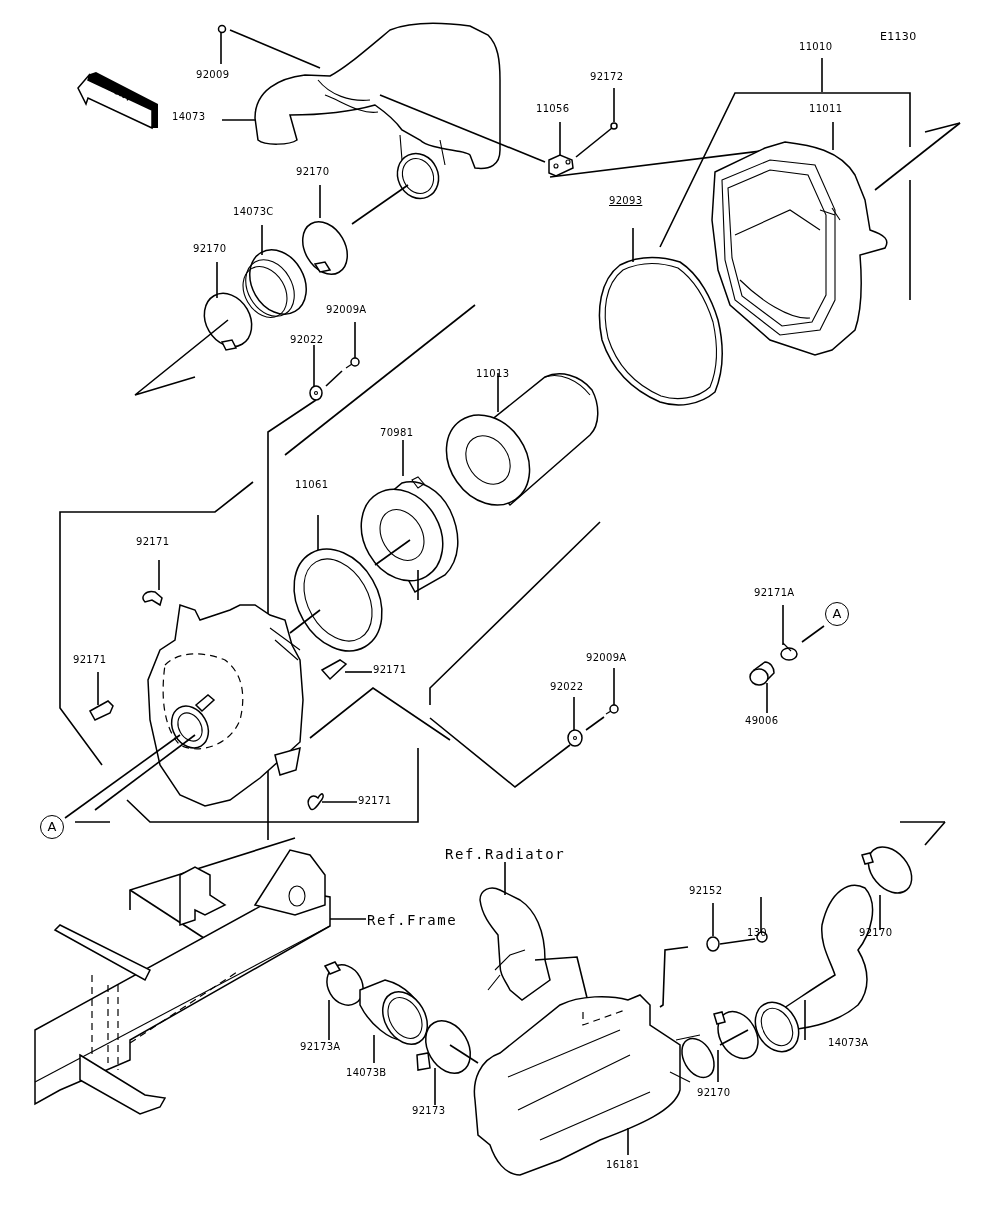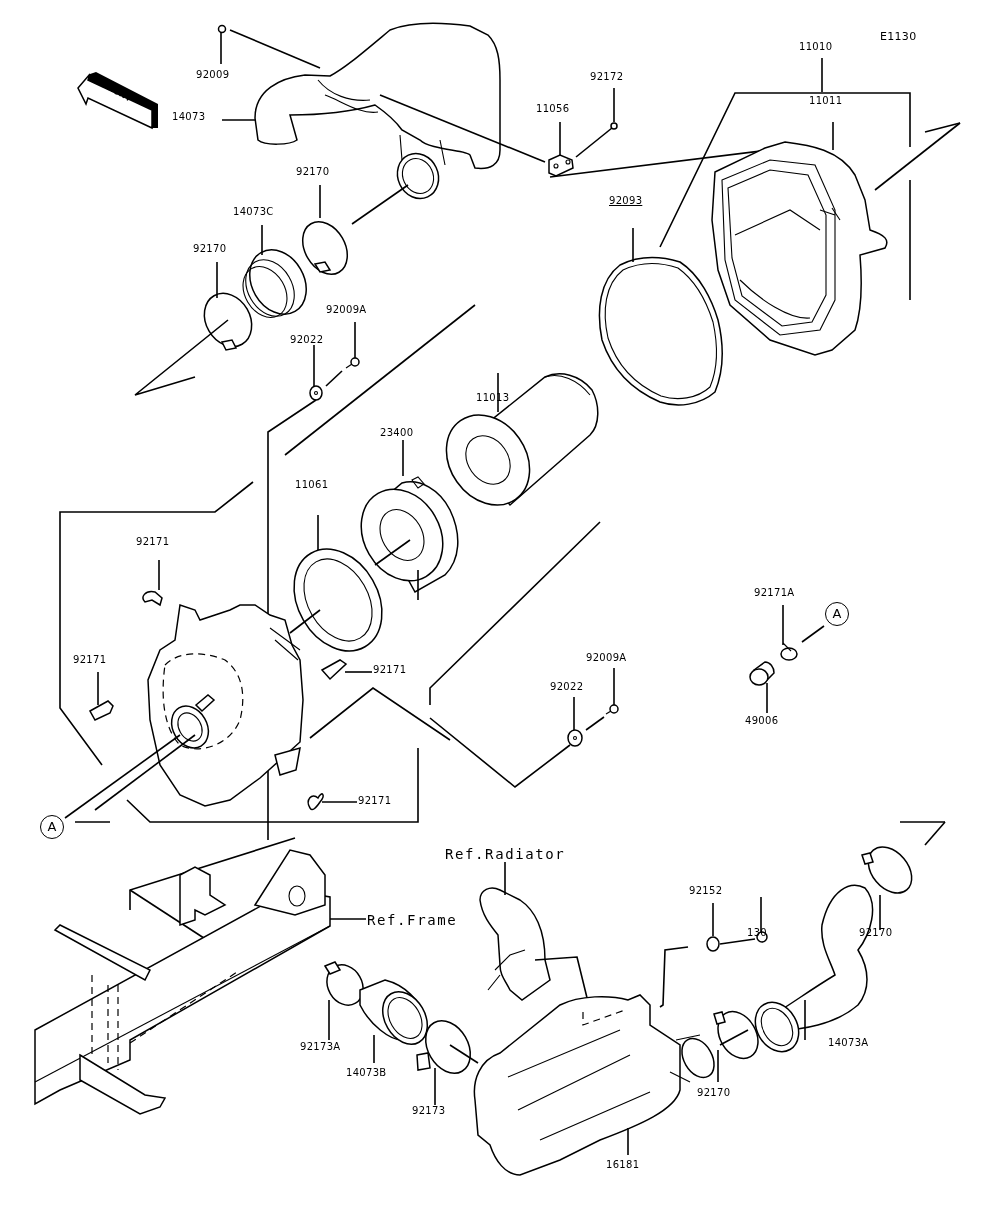--- a/index.html
+++ b/index.html
@@ -282,29 +282,29 @@
   <text x="22" y="24" font-size="11" font-family="DejaVu Sans Mono, monospace" font-weight="bold" transform="rotate(28 40 30)">FRONT</text>
 </svg>
 
 <div class="lbl" style="left:880px;top:31px;font-size:11px;">E1130</div>
 
 <div class="lbl" style="left:196px;top:70px;">92009</div>
 <div class="lbl" style="left:172px;top:112px;">14073</div>
 <div class="lbl" style="left:590px;top:72px;">92172</div>
 <div class="lbl" style="left:536px;top:104px;">11056</div>
 <div class="lbl" style="left:799px;top:42px;">11010</div>
-<div class="lbl" style="left:809px;top:96px;">11011</div>
+<div class="lbl" style="left:809px;top:104px;">11011</div>
 <div class="lbl" style="left:296px;top:167px;">92170</div>
 <div class="lbl" style="left:233px;top:207px;">14073C</div>
 <div class="lbl" style="left:193px;top:244px;">92170</div>
 <div class="lbl" style="left:609px;top:196px;text-decoration:underline;">92093</div>
 <div class="lbl" style="left:326px;top:305px;">92009A</div>
 <div class="lbl" style="left:290px;top:335px;">92022</div>
-<div class="lbl" style="left:476px;top:369px;margin-top:24px;">11013</div>
-<div class="lbl" style="left:380px;top:428px;">23400</div>
+<div class="lbl" style="left:476px;top:369px;">11013</div>
+<div class="lbl" style="left:380px;top:428px;">70981</div>
 <div class="lbl" style="left:295px;top:480px;">11061</div>
 <div class="lbl" style="left:136px;top:537px;">92171</div>
 <div class="lbl" style="left:73px;top:655px;">92171</div>
 <div class="lbl" style="left:373px;top:665px;">92171</div>
 <div class="lbl" style="left:358px;top:796px;">92171</div>
 <div class="lbl" style="left:754px;top:588px;">92171A</div>
 <div class="lbl" style="left:745px;top:716px;">49006</div>
 <div class="lbl" style="left:586px;top:653px;">92009A</div>
 <div class="lbl" style="left:550px;top:682px;">92022</div>
 <div class="lbl" style="left:689px;top:886px;">92152</div>

